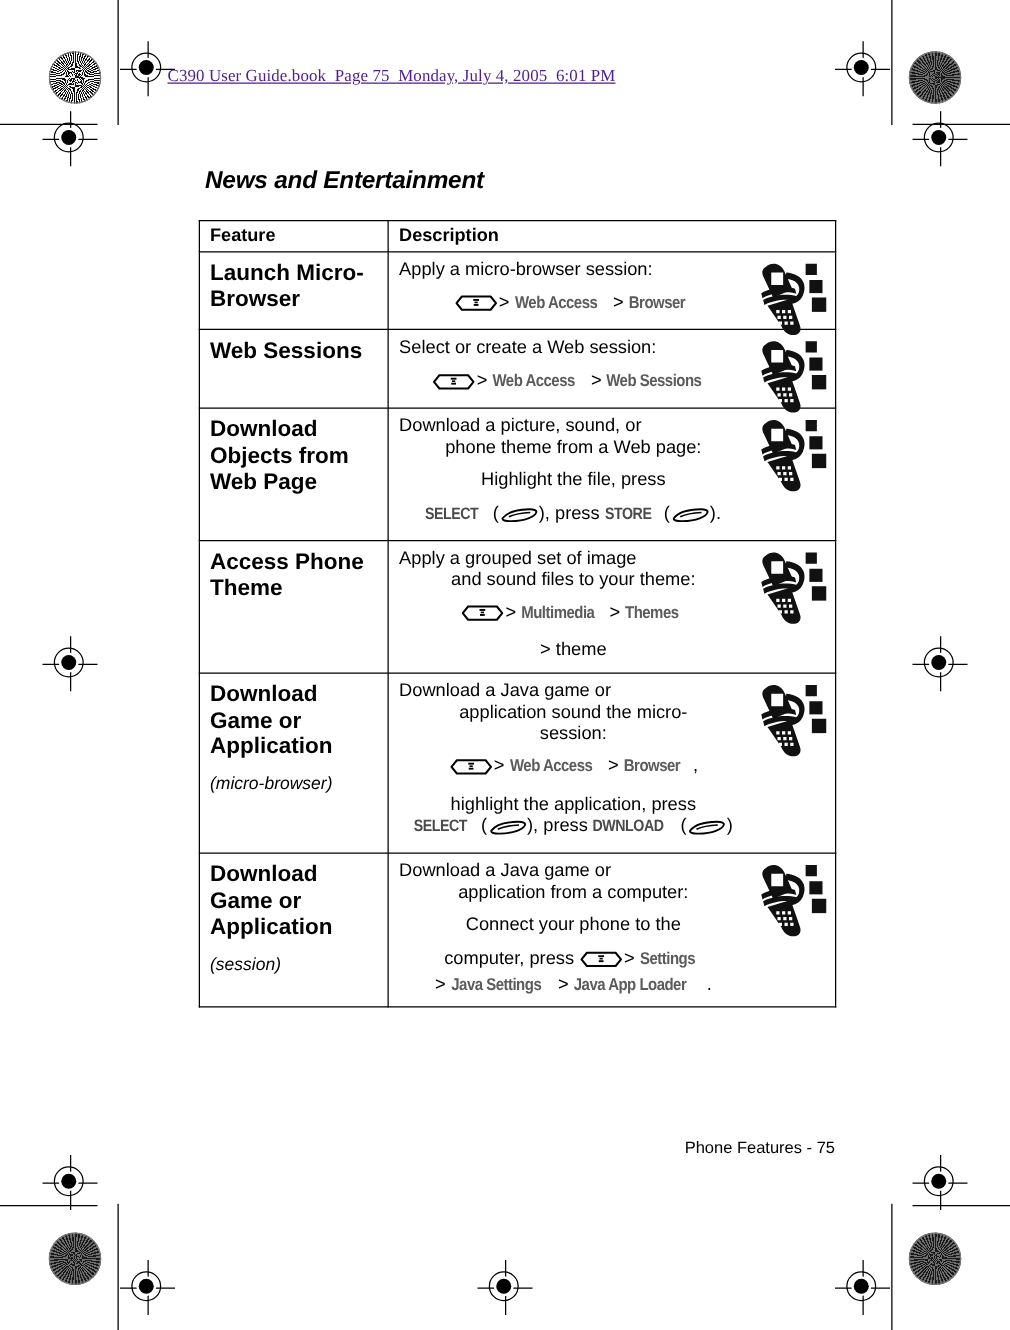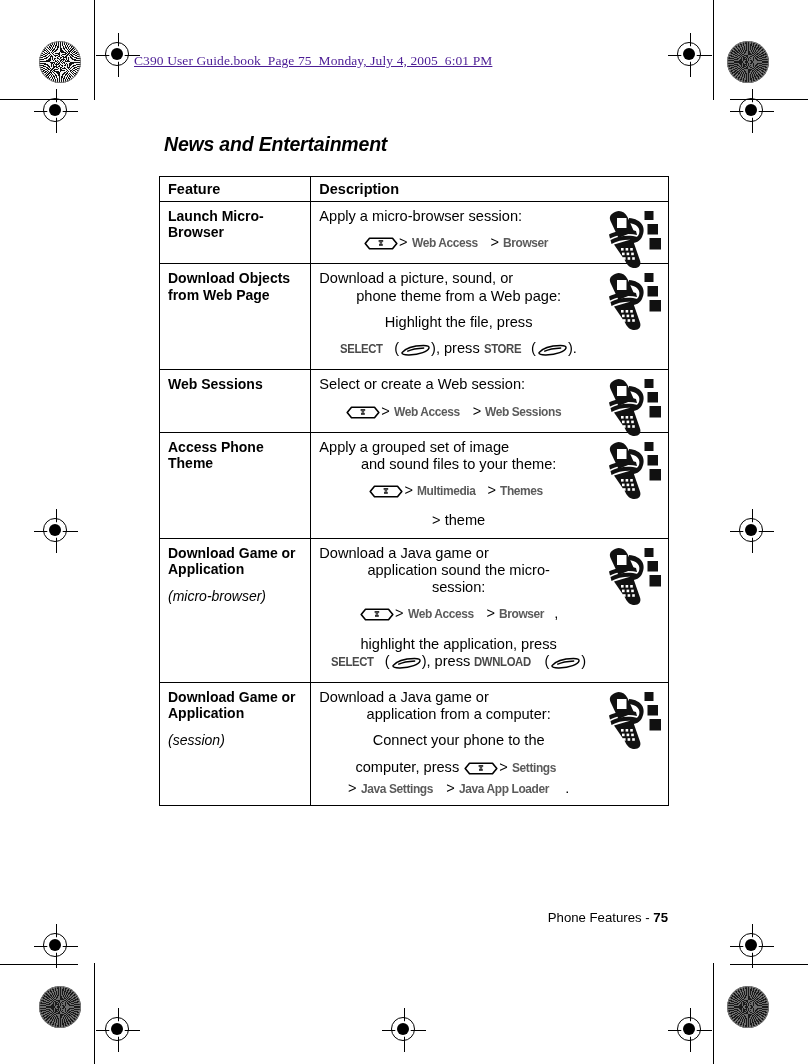--- a/index.html
+++ b/index.html
@@ -92,21 +92,21 @@
   .feature-table th {
     font-size: 14.5px;
     font-weight: bold;
     padding-top: 4px;
     padding-bottom: 4px;
   }
   .col-feature { width: 151px; }
   .col-desc { width: 357px; }
 
   .feat-name {
-    font-size: 14px;
+    font-size: 18px;
     font-weight: bold;
     line-height: 1.16;
   }
   .feat-sub {
     font-size: 14px;
     font-weight: normal;
     margin-top: 11px;
     line-height: 1.16;
     font-style: italic;
   }
@@ -155,21 +155,21 @@
   }
 
   .footer {
     position: absolute;
     left: 0;
     top: 910px;
     width: 668px;
     text-align: right;
     font-size: 13.2px;
   }
-  .footer b { font-weight: bold; }
+  .footer b { font-weight: normal; }
 </style>
 </head>
 <body>
 
 <div class="reg-layer">
 
   <div class="trim" style="left:0px;   top:99px;  width:78px;  height:1px;"></div>
   <div class="trim" style="left:730px; top:99px;  width:78px;  height:1px;"></div>
   <div class="trim" style="left:0px;   top:964px; width:78px;  height:1px;"></div>
   <div class="trim" style="left:730px; top:964px; width:78px;  height:1px;"></div>
@@ -313,34 +313,31 @@
                 <path d="M25.0 10.0 C38.0 11.0 42.5 20.0 38.0 29.0 C35.5 34.0 30.0 36.0 25.0 35.0 L26.5 30.0 C30.5 30.8 33.8 29.5 35.0 26.0 C36.8 20.5 33.0 15.5 24.5 15.0 Z"></path>
                 <rect x="40.5" y="3.0" width="9.0" height="9.0"></rect>
                 <rect x="43.5" y="16.0" width="10.5" height="10.5"></rect>
                 <rect x="45.5" y="30.0" width="11.5" height="11.5"></rect>
               </g>
             </svg></span>
         </td>
       </tr>
       <tr>
         <td>
-          <div class="feat-name">Download Objects from Web Page</div>
+          <div class="feat-name">Web Sessions</div>
         </td>
         <td class="desc-cell">
           <div class="desc-inner">
-            <div class="desc-line tight"><span>Download a picture, sound, or</span></div>
-            <div class="desc-line tight"><span>phone theme from a Web page:</span></div>
-            <div class="desc-line"><span>Highlight the file, press</span></div>
-            <div class="desc-line tight"><span class="softlabel">SELECT</span><span> (</span><span class="softkey"><svg width="32" height="14" viewBox="0 0 32 14" xmlns="http://www.w3.org/2000/svg">
-                  <path d="M3.0 9.6 C6.5 5.0 14 2.6 24.5 2.4 C28.5 2.4 30.6 3.4 30.0 5.0 C28.8 8.4 21.0 11.6 10.0 11.9 C5.2 12.0 2.6 11.2 3.0 9.6 Z" fill="#fff" stroke="#000" stroke-width="1.5" stroke-linejoin="round"></path>
-                  <path d="M8.2 8.4 C12.0 6.6 18.5 5.3 25.2 5.0" fill="none" stroke="#000" stroke-width="1.4"></path>
-                </svg></span><span>), press </span><span class="softlabel">STORE</span><span> (</span><span class="softkey"><svg width="32" height="14" viewBox="0 0 32 14" xmlns="http://www.w3.org/2000/svg">
-                  <path d="M3.0 9.6 C6.5 5.0 14 2.6 24.5 2.4 C28.5 2.4 30.6 3.4 30.0 5.0 C28.8 8.4 21.0 11.6 10.0 11.9 C5.2 12.0 2.6 11.2 3.0 9.6 Z" fill="#fff" stroke="#000" stroke-width="1.5" stroke-linejoin="round"></path>
-                  <path d="M8.2 8.4 C12.0 6.6 18.5 5.3 25.2 5.0" fill="none" stroke="#000" stroke-width="1.4"></path>
-                </svg></span><span>).</span></div>
+            <div class="desc-line"><span>Select or create a Web session:</span></div>
+            <div class="desc-line"><span class="menukey"><svg width="34" height="15" viewBox="0 0 34 15" xmlns="http://www.w3.org/2000/svg">
+                  <path d="M1.2 7.5 L5.5 2.2 H28.5 L32.8 7.5 L28.5 12.8 H5.5 Z" fill="#fff" stroke="#000" stroke-width="1.6" stroke-linejoin="round"></path>
+                  <rect x="14.6" y="4.2" width="4.6" height="1.5" fill="#000"></rect>
+                  <rect x="15.6" y="6.3" width="2.6" height="1.3" fill="#000"></rect>
+                  <rect x="15.0" y="8.2" width="3.8" height="1.5" fill="#000"></rect>
+                </svg></span><span class="gt">&gt;</span> <span class="mpath">Web Access</span> <span class="gt">&gt;</span> <span class="mpath">Web Sessions</span> </div>
           </div>
           <span class="dlicon"><svg width="58" height="62" viewBox="0 0 58 62" xmlns="http://www.w3.org/2000/svg">
               <g fill="#111">
                 <path d="M8.5 5.5 C13.5 1.0 20.5 2.5 23.5 9.0 L30.0 23.5 L14.5 30.0 L7.0 14.0 C5.0 10.0 5.8 7.2 8.5 5.5 Z"></path>
                 <path d="M13.0 10.0 L22.5 10.0 L22.5 20.0 L13.0 20.0 Z" fill="#fff"></path>
                 <path d="M5.0 26.5 C12.0 22.5 24.0 20.5 32.0 23.0 L33.0 27.0 C24.5 24.5 13.0 26.5 6.0 30.5 Z"></path>
                 <path d="M6.5 32.0 C13.5 28.0 25.0 26.5 33.5 29.0 L34.5 33.0 C26.0 30.5 14.5 32.0 7.5 36.0 Z"></path>
                 <path d="M10.0 36.5 L28.5 31.0 L36.0 52.5 C37.5 57.0 35.0 60.0 30.5 60.0 C26.5 60.0 23.0 57.5 21.0 52.5 Z"></path>
                 <g fill="#fff">
                   <rect x="17.0" y="40.0" width="2.6" height="2.6"></rect>
@@ -356,31 +353,34 @@
                 <path d="M25.0 10.0 C38.0 11.0 42.5 20.0 38.0 29.0 C35.5 34.0 30.0 36.0 25.0 35.0 L26.5 30.0 C30.5 30.8 33.8 29.5 35.0 26.0 C36.8 20.5 33.0 15.5 24.5 15.0 Z"></path>
                 <rect x="40.5" y="3.0" width="9.0" height="9.0"></rect>
                 <rect x="43.5" y="16.0" width="10.5" height="10.5"></rect>
                 <rect x="45.5" y="30.0" width="11.5" height="11.5"></rect>
               </g>
             </svg></span>
         </td>
       </tr>
       <tr>
         <td>
-          <div class="feat-name">Web Sessions</div>
+          <div class="feat-name">Download Objects from Web Page</div>
         </td>
         <td class="desc-cell">
           <div class="desc-inner">
-            <div class="desc-line"><span>Select or create a Web session:</span></div>
-            <div class="desc-line"><span class="menukey"><svg width="34" height="15" viewBox="0 0 34 15" xmlns="http://www.w3.org/2000/svg">
-                  <path d="M1.2 7.5 L5.5 2.2 H28.5 L32.8 7.5 L28.5 12.8 H5.5 Z" fill="#fff" stroke="#000" stroke-width="1.6" stroke-linejoin="round"></path>
-                  <rect x="14.6" y="4.2" width="4.6" height="1.5" fill="#000"></rect>
-                  <rect x="15.6" y="6.3" width="2.6" height="1.3" fill="#000"></rect>
-                  <rect x="15.0" y="8.2" width="3.8" height="1.5" fill="#000"></rect>
-                </svg></span><span class="gt">&gt;</span> <span class="mpath">Web Access</span> <span class="gt">&gt;</span> <span class="mpath">Web Sessions</span> </div>
+            <div class="desc-line tight"><span>Download a picture, sound, or</span></div>
+            <div class="desc-line tight"><span>phone theme from a Web page:</span></div>
+            <div class="desc-line"><span>Highlight the file, press</span></div>
+            <div class="desc-line tight"><span class="softlabel">SELECT</span><span> (</span><span class="softkey"><svg width="32" height="14" viewBox="0 0 32 14" xmlns="http://www.w3.org/2000/svg">
+                  <path d="M3.0 9.6 C6.5 5.0 14 2.6 24.5 2.4 C28.5 2.4 30.6 3.4 30.0 5.0 C28.8 8.4 21.0 11.6 10.0 11.9 C5.2 12.0 2.6 11.2 3.0 9.6 Z" fill="#fff" stroke="#000" stroke-width="1.5" stroke-linejoin="round"></path>
+                  <path d="M8.2 8.4 C12.0 6.6 18.5 5.3 25.2 5.0" fill="none" stroke="#000" stroke-width="1.4"></path>
+                </svg></span><span>), press </span><span class="softlabel">STORE</span><span> (</span><span class="softkey"><svg width="32" height="14" viewBox="0 0 32 14" xmlns="http://www.w3.org/2000/svg">
+                  <path d="M3.0 9.6 C6.5 5.0 14 2.6 24.5 2.4 C28.5 2.4 30.6 3.4 30.0 5.0 C28.8 8.4 21.0 11.6 10.0 11.9 C5.2 12.0 2.6 11.2 3.0 9.6 Z" fill="#fff" stroke="#000" stroke-width="1.5" stroke-linejoin="round"></path>
+                  <path d="M8.2 8.4 C12.0 6.6 18.5 5.3 25.2 5.0" fill="none" stroke="#000" stroke-width="1.4"></path>
+                </svg></span><span>).</span></div>
           </div>
           <span class="dlicon"><svg width="58" height="62" viewBox="0 0 58 62" xmlns="http://www.w3.org/2000/svg">
               <g fill="#111">
                 <path d="M8.5 5.5 C13.5 1.0 20.5 2.5 23.5 9.0 L30.0 23.5 L14.5 30.0 L7.0 14.0 C5.0 10.0 5.8 7.2 8.5 5.5 Z"></path>
                 <path d="M13.0 10.0 L22.5 10.0 L22.5 20.0 L13.0 20.0 Z" fill="#fff"></path>
                 <path d="M5.0 26.5 C12.0 22.5 24.0 20.5 32.0 23.0 L33.0 27.0 C24.5 24.5 13.0 26.5 6.0 30.5 Z"></path>
                 <path d="M6.5 32.0 C13.5 28.0 25.0 26.5 33.5 29.0 L34.5 33.0 C26.0 30.5 14.5 32.0 7.5 36.0 Z"></path>
                 <path d="M10.0 36.5 L28.5 31.0 L36.0 52.5 C37.5 57.0 35.0 60.0 30.5 60.0 C26.5 60.0 23.0 57.5 21.0 52.5 Z"></path>
                 <g fill="#fff">
                   <rect x="17.0" y="40.0" width="2.6" height="2.6"></rect>

